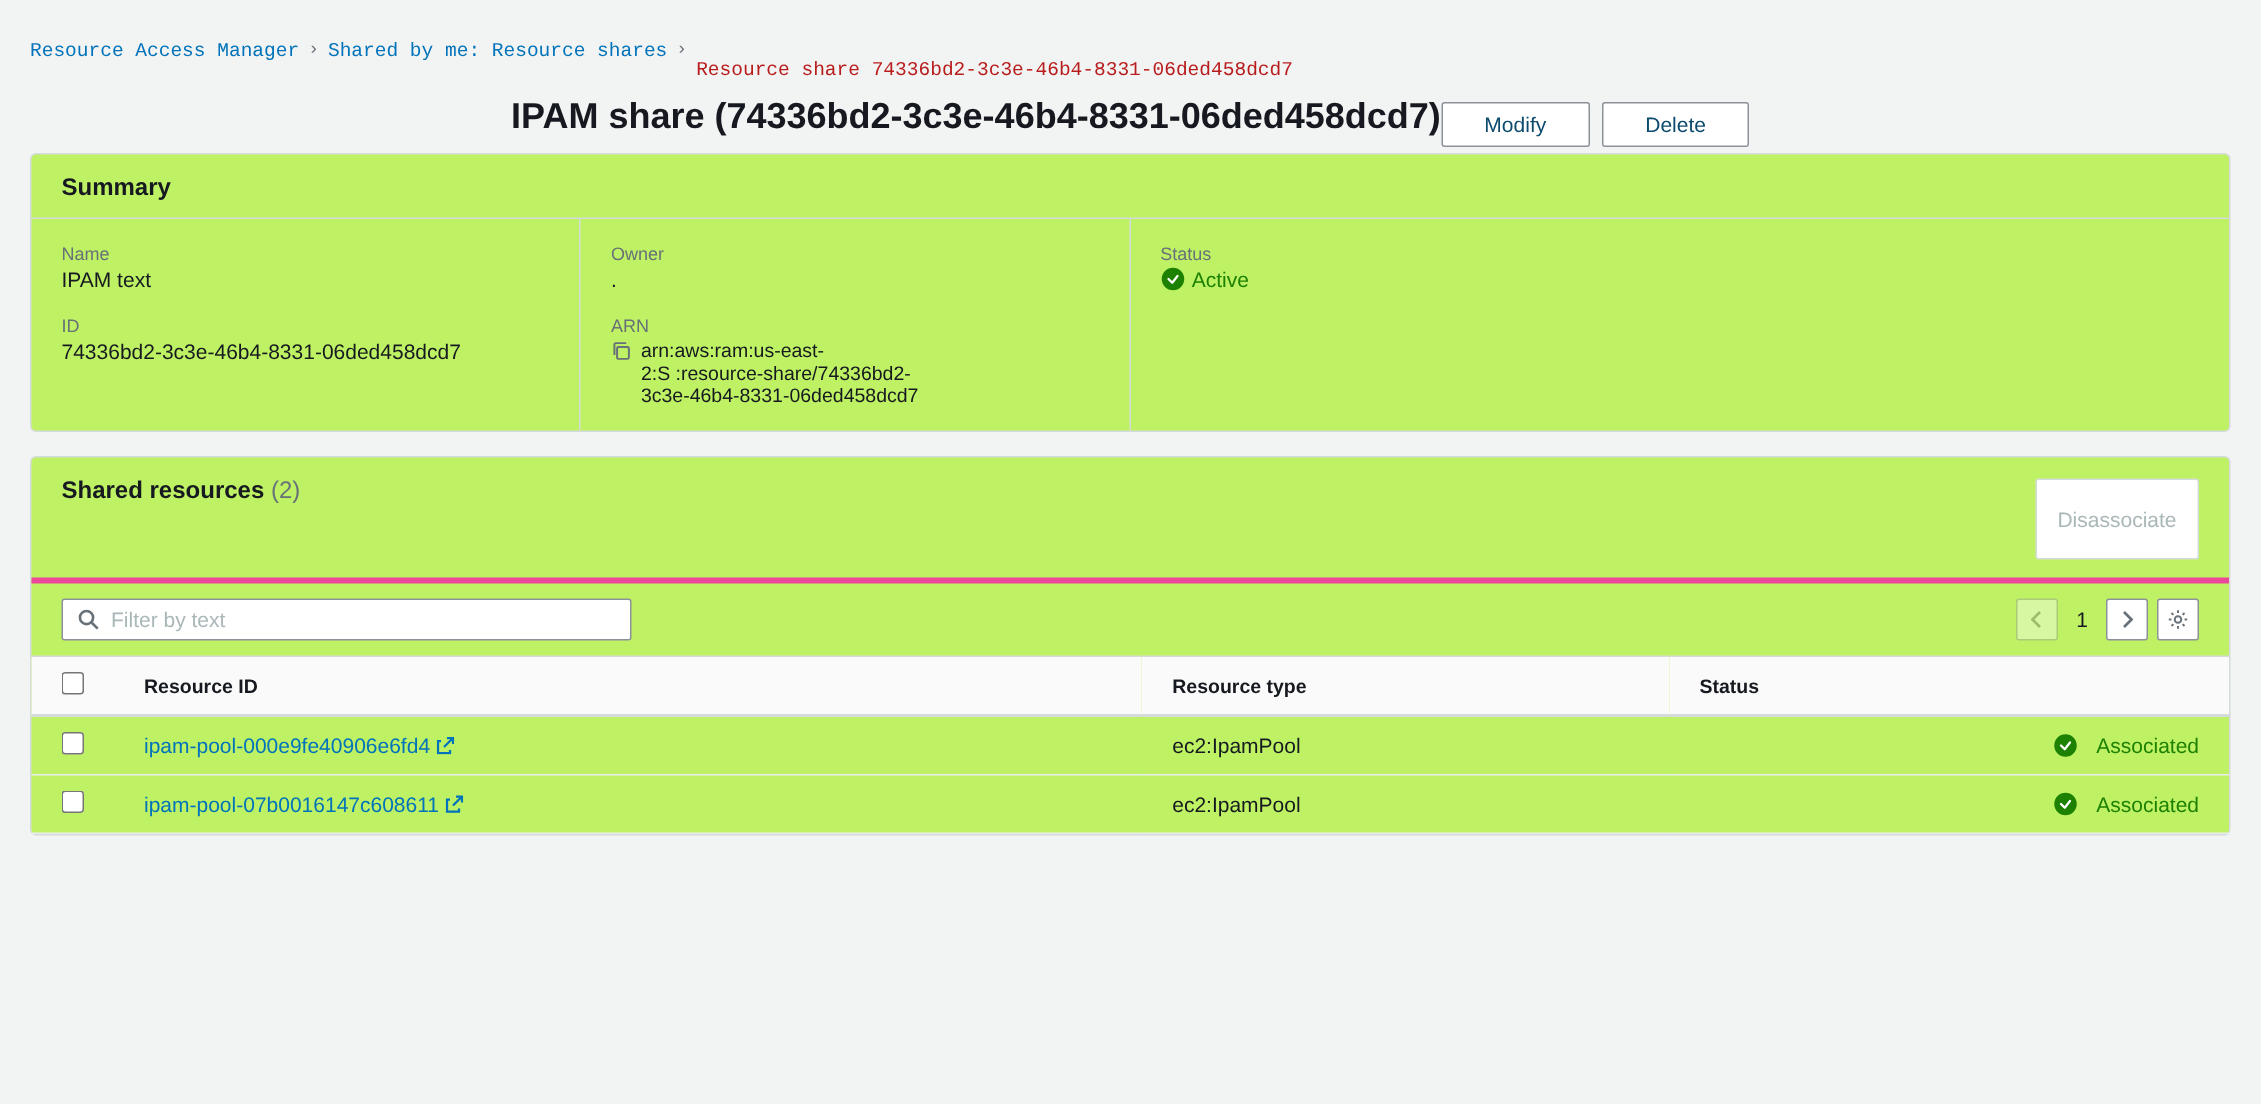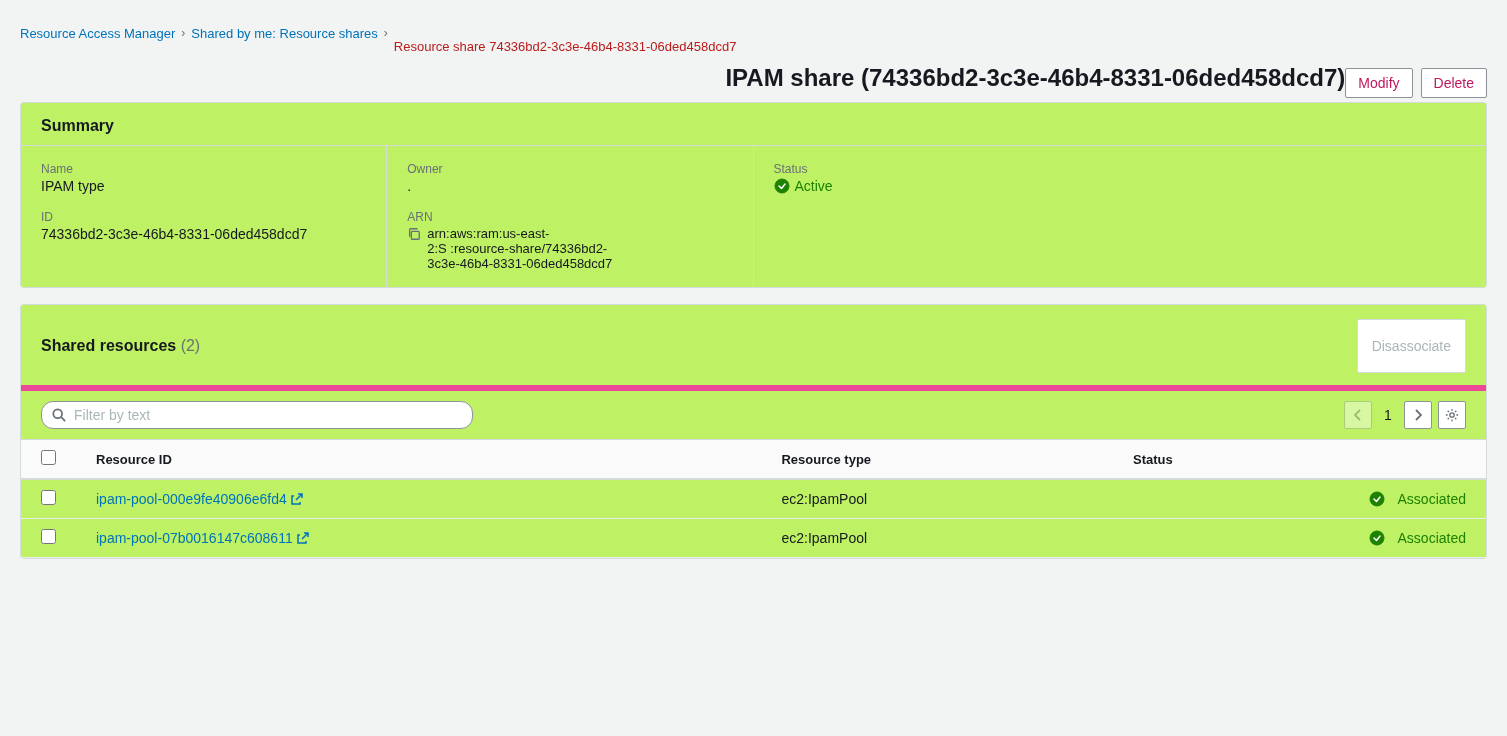--- a/index.html
+++ b/index.html
@@ -13,63 +13,64 @@
       padding: 12px 20px 20px 20px;
       max-width: 1507px;
     }
     .breadcrumb {
       display: flex;
       align-items: center;
       gap: 6px;
       font-size: 13px;
       margin-bottom: 10px;
       flex-wrap: wrap;
+      font-family: Liberation Mono, monospace;
     }
     .breadcrumb a {
       color: #0073bb;
       text-decoration: none;
     }
     .breadcrumb-sep {
       color: #687078;
       font-size: 12px;
     }
     .breadcrumb-current {
       color: #b91c1c;
       margin-top: 27px;
     }
     .page-header {
       display: flex;
       align-items: flex-start;
-      justify-content: flex-end;
+      justify-content: center;
       margin-bottom: 4px;
     }
     .page-title {
       font-size: 24px;
       font-weight: 600;
       color: #16191f;
     }
     .page-subtitle {
       font-size: 13px;
       color: #687078;
       margin-bottom: 16px;
     }
     .header-actions {
       display: flex;
       gap: 8px;
       flex-shrink: 0;
       margin-top: 4px;
     }
     .btn {
-      padding: 6px 12px;
+      padding: 6px 28px;
       font-size: 14px;
       border-radius: 2px;
       cursor: pointer;
       border: 1px solid #8d9299;
       background: #fff;
-      color: #be185d;
+      color: #0c4a6e;
     }
     .card {
       background: #bef264;
       border: 1px solid #d5dbdb;
       border-radius: 4px;
       margin-bottom: 16px;
     }
     .card-header {
       padding: 14px 20px 10px 20px;
       border-bottom: 1px solid #d5dbdb;
@@ -132,48 +133,48 @@
       color: #687078;
     }
     .arn-text {
       font-size: 13px;
       color: #16191f;
       word-break: break-all;
     }
     
     .shared-resources-header {
       display: flex;
-      align-items: center;
+      align-items: flex-start;
       justify-content: space-between;
       padding: 14px 20px 12px 20px;
-      border-bottom: 6px solid #ec4899;
+      border-bottom: 4px solid #ec4899;
     }
     .shared-resources-title {
       font-size: 16px;
       font-weight: 600;
     }
     .shared-resources-count {
       font-weight: 400;
       color: #687078;
     }
     .shared-resources-toolbar {
       display: flex;
       align-items: center;
       justify-content: space-between;
       padding: 10px 20px;
       gap: 12px;
     }
     .search-box {
       display: flex;
       align-items: center;
       border: 1px solid #8d9299;
-      border-radius: 12px;
+      border-radius: 2px;
       padding: 5px 10px;
       background: #fff;
-      width: 432px;
+      width: 380px;
       gap: 8px;
     }
     .search-box input {
       border: none;
       outline: none;
       font-size: 14px;
       color: #16191f;
       width: 100%;
       background: transparent;
     }
@@ -302,21 +303,21 @@
 
   <div class="card">
     <div class="card-header">
       <span class="card-title">Summary</span>
     </div>
     <div class="summary-grid">
 
       <div class="summary-cell-group">
         <div class="sub-field">
           <div class="sub-label">Name</div>
-          <div class="sub-value">IPAM type</div>
+          <div class="sub-value">IPAM text</div>
         </div>
         <div class="sub-field">
           <div class="sub-label">ID</div>
           <div class="sub-value">74336bd2-3c3e-46b4-8331-06ded458dcd7</div>
         </div>
       </div>
 
       <div class="summary-cell-group">
         <div class="sub-field">
           <div class="sub-label">Owner</div>

